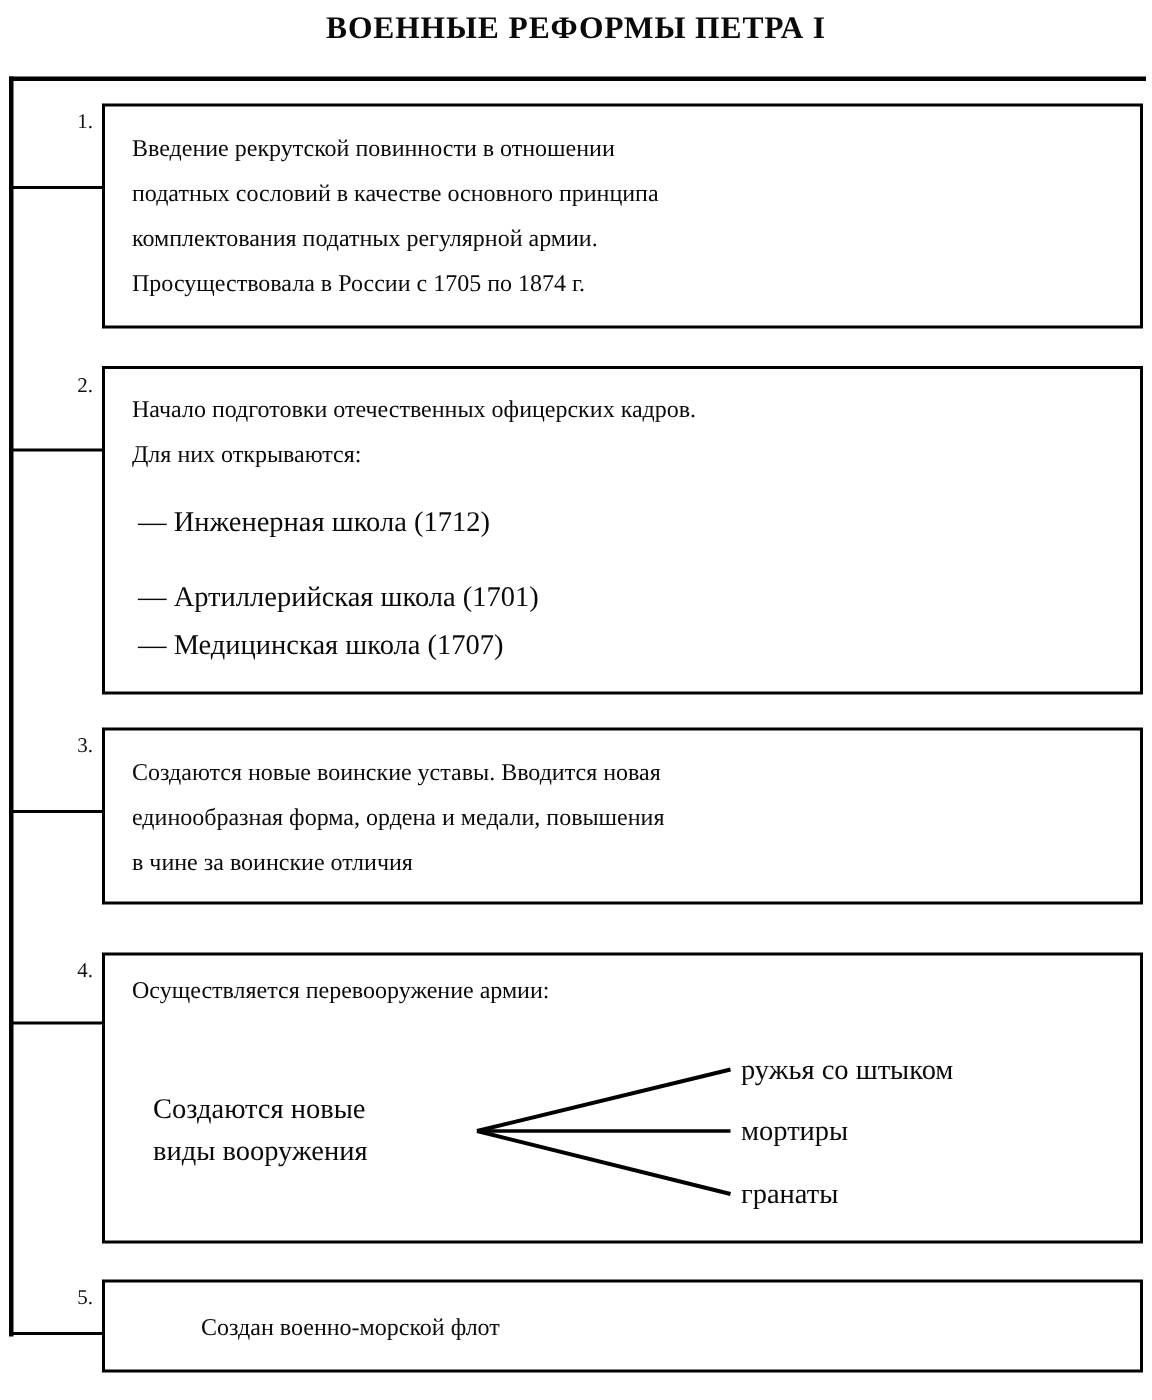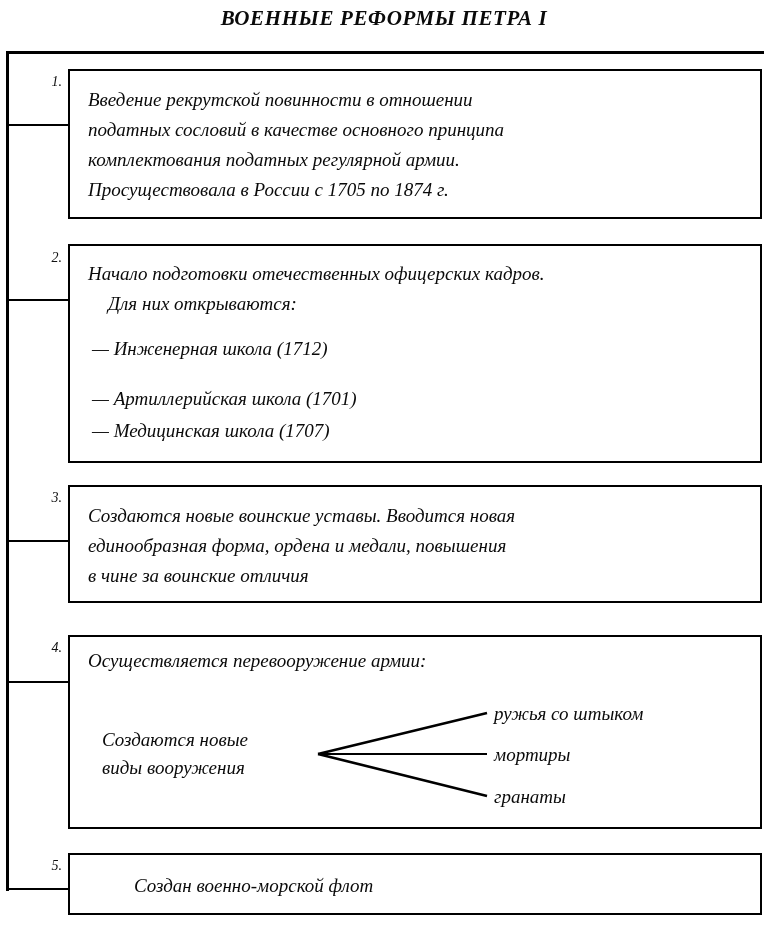--- a/index.html
+++ b/index.html
@@ -14,21 +14,20 @@
     font-family: "Liberation Serif", "DejaVu Serif", serif;
     color: #0a0a0a;
     overflow: hidden;
   }
 
   #page {
     position: relative;
     width: 768px;
     height: 933px;
     background: #ffffff;
-    font-style: italic;
   }
 
   
   .title {
     position: absolute;
     left: 0;
     top: 5px;
     width: 768px;
     text-align: center;
     font-size: 21px;
@@ -65,21 +64,21 @@
 
   .box {
     position: absolute;
     border: 2px solid #000000;
     background: #ffffff;
     box-sizing: border-box;
   }
 
   .box-text {
     position: absolute;
-    font-size: 19px;
+    font-size: 16px;
     line-height: 30px;
     color: #0a0a0a;
     white-space: nowrap;
   }
 
   .box-text.bullet {
     font-size: 19px;
   }
 
   
@@ -116,21 +115,21 @@
   <div class="num" style="left:38px; top:74px;">1.</div>
   <div class="box" style="left:68px; top:69px; width:694px; height:150px;"></div>
   <div class="box-text" style="left:88px; top:85px;">Введение рекрутской повинности в отношении</div>
   <div class="box-text" style="left:88px; top:115px;">податных сословий в качестве основного принципа</div>
   <div class="box-text" style="left:88px; top:145px;">комплектования податных регулярной армии.</div>
   <div class="box-text" style="left:88px; top:175px;">Просуществовала в России с 1705 по 1874 г.</div>
 
   <div class="num" style="left:38px; top:250px;">2.</div>
   <div class="box" style="left:68px; top:244px; width:694px; height:219px;"></div>
   <div class="box-text" style="left:88px; top:259px;">Начало подготовки отечественных офицерских кадров.</div>
-  <div class="box-text" style="left:88px; top:289px;margin-left:20px;">Для них открываются:</div>
+  <div class="box-text" style="left:88px; top:289px;">Для них открываются:</div>
   <div class="box-text bullet" style="left:92px; top:334px;">— Инженерная школа (1712)</div>
   <div class="box-text bullet" style="left:92px; top:384px;text-align:center;">— Артиллерийская школа (1701)</div>
   <div class="box-text bullet" style="left:92px; top:416px;">— Медицинская школа (1707)</div>
 
   <div class="num" style="left:38px; top:490px;">3.</div>
   <div class="box" style="left:68px; top:485px; width:694px; height:118px;"></div>
   <div class="box-text" style="left:88px; top:501px;">Создаются новые воинские уставы. Вводится новая</div>
   <div class="box-text" style="left:88px; top:531px;">единообразная форма, ордена и медали, повышения</div>
   <div class="box-text" style="left:88px; top:561px;">в чине за воинские отличия</div>
 

